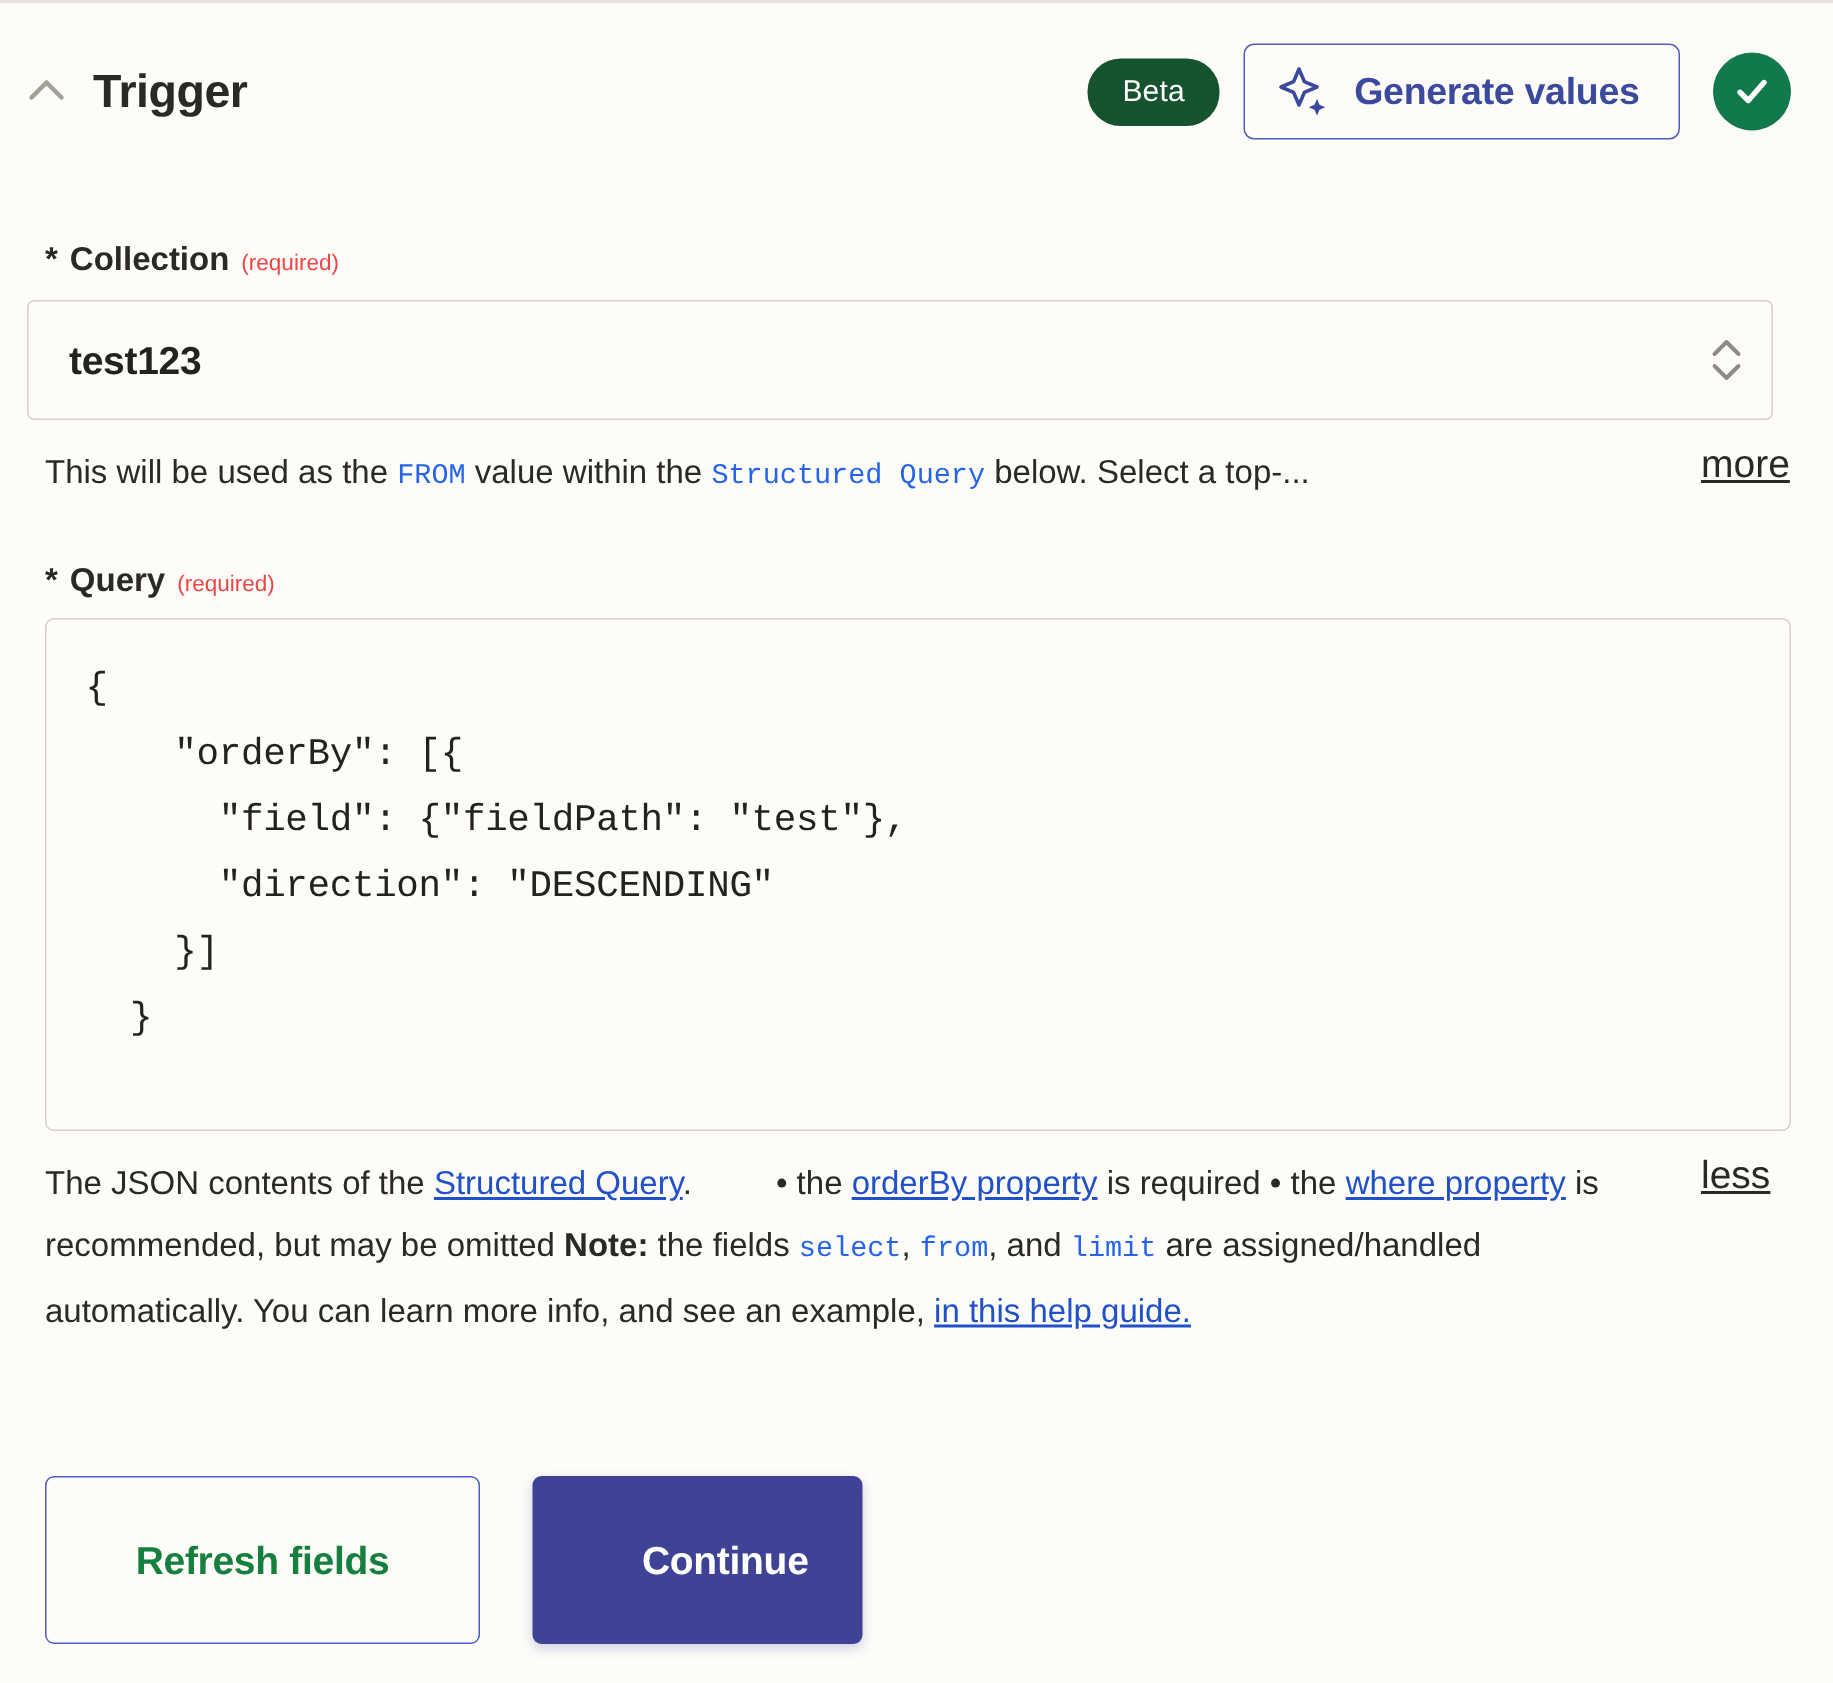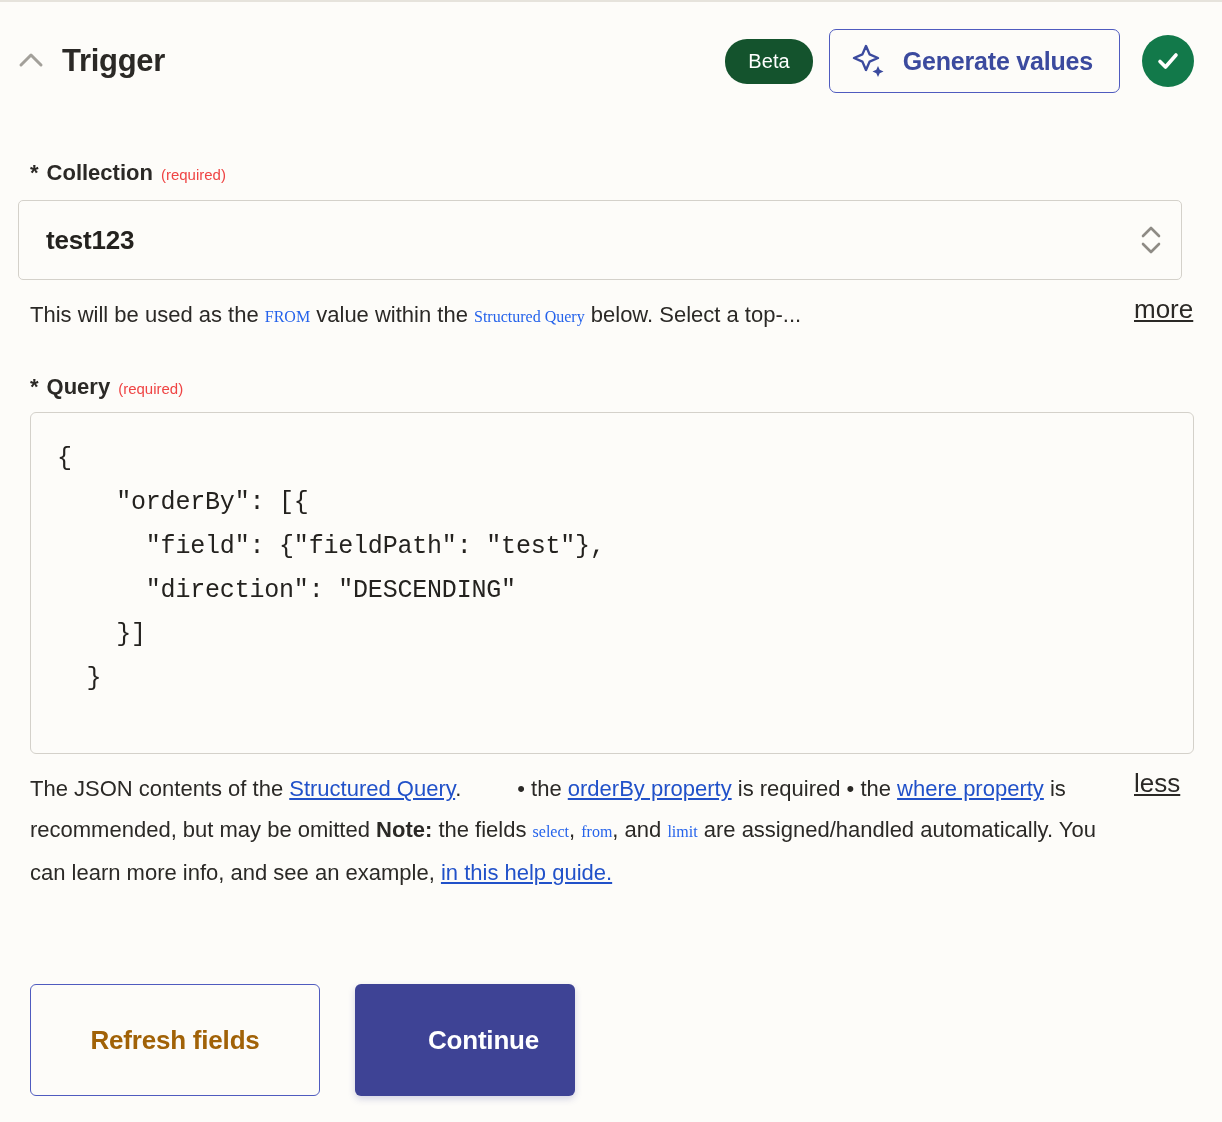--- a/index.html
+++ b/index.html
@@ -145,23 +145,23 @@
     line-height: 41px;
     color: #2B2926;
   }
   .help-text a,
   .help-text .link {
     color: #2151C9;
     text-decoration: underline;
     cursor: pointer;
   }
   .help-text .codeblue {
-    font-family: Liberation Serif, serif;
+    font-family: Liberation Mono, monospace;
     color: #2563EB;
-    font-size: 16px;
+    font-size: 19px;
     text-decoration: none;
   }
   .help-text .bold { font-weight: bold; }
   .help-text .gap { display: inline-block; width: 56px; }
   .toggle-link {
     position: absolute;
     font-size: 26px;
     color: #2B2926;
     text-decoration: underline;
     cursor: pointer;
@@ -207,21 +207,21 @@
     letter-spacing: -0.2px;
     display: flex;
     align-items: center;
     justify-content: center;
   }
   .btn-secondary {
     width: 290px;
     height: 112px;
     border: 1.5px solid #4F5BBF;
     background: #FDFCF9;
-    color: #a16207;
+    color: #15803d;
   }
   .btn-primary {
     width: 220px;
     height: 112px;
     border: none;
     background: #3E4395;
     color: #FFFFFF;
     box-shadow: 0 3px 7px rgba(62,67,149,0.22);
     padding-left: 43px;
   }

